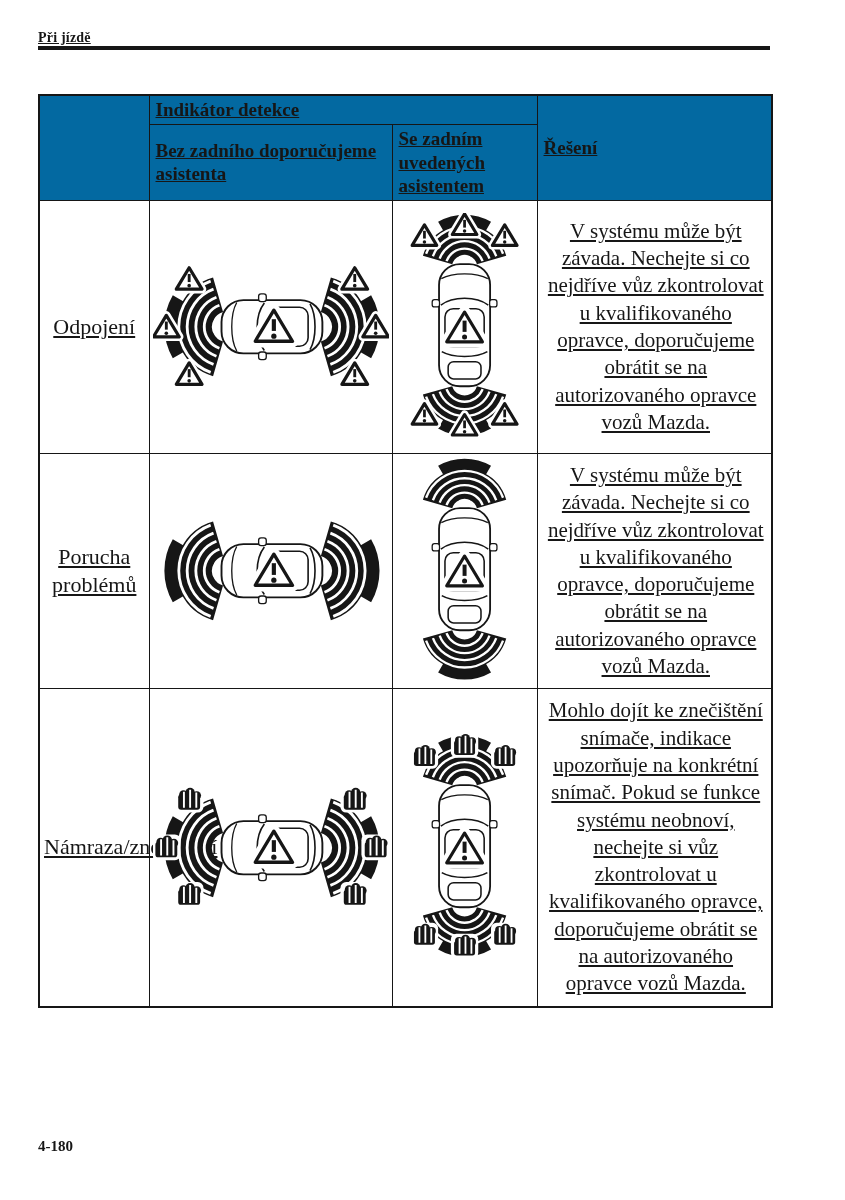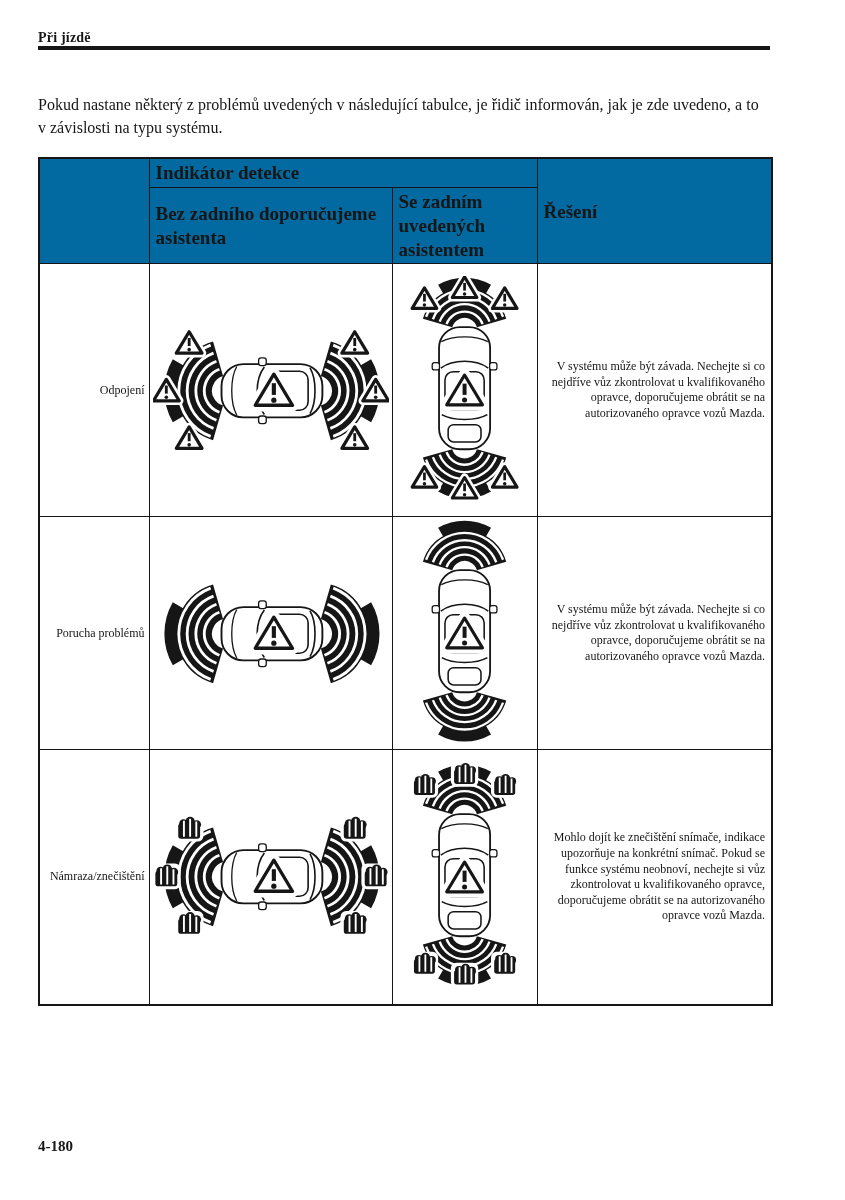--- a/index.html
+++ b/index.html
@@ -3,21 +3,21 @@
 <meta charset="utf-8">
 <style>
   * { margin: 0; padding: 0; box-sizing: border-box; }
   html, body { background: #ffffff; }
   body {
     width: 845px; height: 1200px;
     font-family: "Liberation Serif", "DejaVu Serif", serif;
     color: #161616;
     overflow: hidden;
   }
-  .page { position: relative; width: 845px; height: 1200px; padding: 30px 75px 11px 38px; }
+  .page { position: relative; width: 845px; height: 1200px; padding: 30px 75px 11px 38px; text-decoration: underline; }
 
   .breadcrumb { font-size: 14px; font-weight: bold; letter-spacing: .2px; }
   .title { font-size: 29px; font-weight: bold; margin: 5px 0 9px 0; letter-spacing: .2px; }
   .title-rule { height: 4px; background: #161616; width: 732px; margin-bottom: 44px; }
 
   .section-heading {
     font-size: 17.5px; font-weight: bold;
     text-decoration: underline; text-underline-offset: 3px;
     margin-bottom: 17px;
   }
@@ -28,36 +28,35 @@
   .problem-table thead th {
     background: #0369a1; font-weight: bold; font-size: 19px;
     text-align: left; vertical-align: middle; line-height: 1.25; padding: 2px 6px;
   }
   tr.head-top { height: 28px; }
   tr.head-sub { height: 60px; }
   tr.row-1 { height: 253px; }
   tr.row-2 { height: 233px; }
   tr.row-3 { height: 255px; }
 
-  td.problem-cell { text-align: right; vertical-align: middle; font-size: 12px; line-height: 1.3; padding: 4px; }
+  td.problem-cell { text-align: center; vertical-align: middle; font-size: 22px; line-height: 1.3; padding: 4px; }
   td.diagram-cell { text-align: center; vertical-align: middle; padding: 2px; }
   .diagram { width: 100%; height: 100%; display: flex; align-items: center; justify-content: center; }
-  td.solution-cell { text-align: right; vertical-align: middle; font-size: 12px; line-height: 1.3; padding: 8px 6px 8px 9px; }
+  td.solution-cell { text-align: center; vertical-align: middle; font-size: 21px; line-height: 1.3; padding: 8px 6px 8px 9px; }
 
   .page-number { position: absolute; left: 38px; top: 1138px; font-size: 15px; font-weight: bold; }
 </style>
 </head>
 <body>
 
 <div class="page">
 
   <div class="breadcrumb">Při jízdě</div>
   <div class="title-rule"></div>
 
-  <p class="intro">Pokud nastane některý z problémů uvedených v následující tabulce, je řidič informován, jak je zde uvedeno, a to v závislosti na typu systému.</p>
 
   <table class="problem-table">
     <colgroup>
       <col style="width:110px">
         <col style="width:243px">
         <col style="width:145px">
         <col style="width:235px">
     </colgroup>
     <thead>
       <tr class="head-top">

